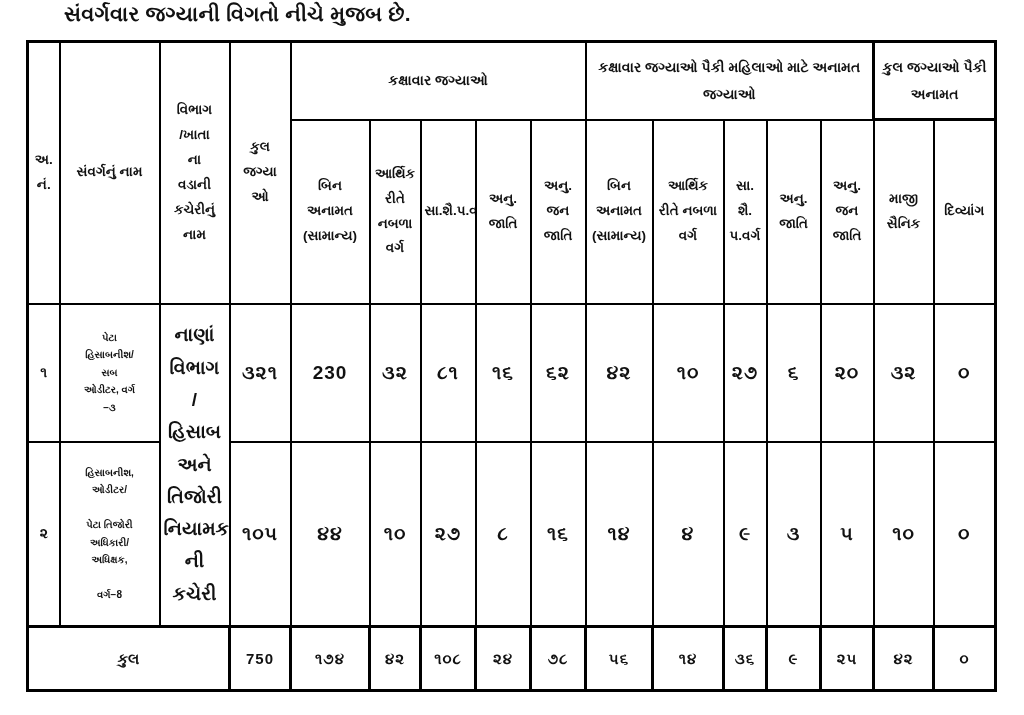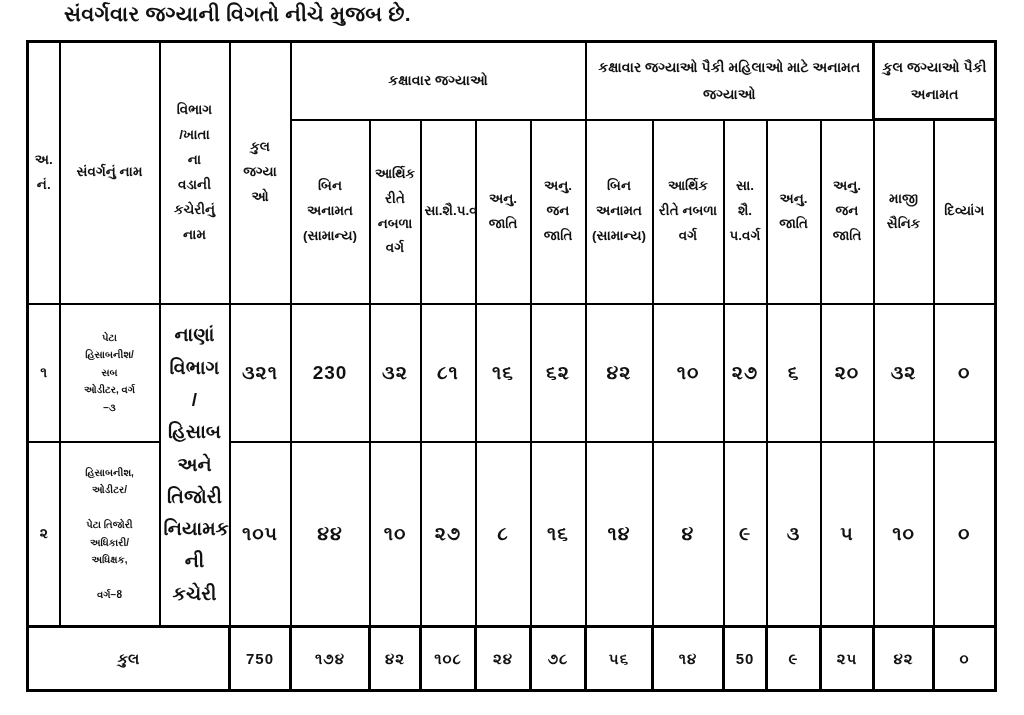--- a/index.html
+++ b/index.html
@@ -194,21 +194,21 @@
       <tr class="total-row">
         <td colspan="3" class="total-label">કુલ</td>
         <td class="num">750</td>
         <td class="num">૧૭૪</td>
         <td class="num">૪૨</td>
         <td class="num">૧૦૮</td>
         <td class="num">૨૪</td>
         <td class="num">૭૮</td>
         <td class="num">૫૬</td>
         <td class="num">૧૪</td>
-        <td class="num">50</td>
+        <td class="num">૩૬</td>
         <td class="num">૯</td>
         <td class="num">૨૫</td>
         <td class="num">૪૨</td>
         <td class="num">૦</td>
       </tr>
     </tfoot>
   </table>
 
 </div>
 

